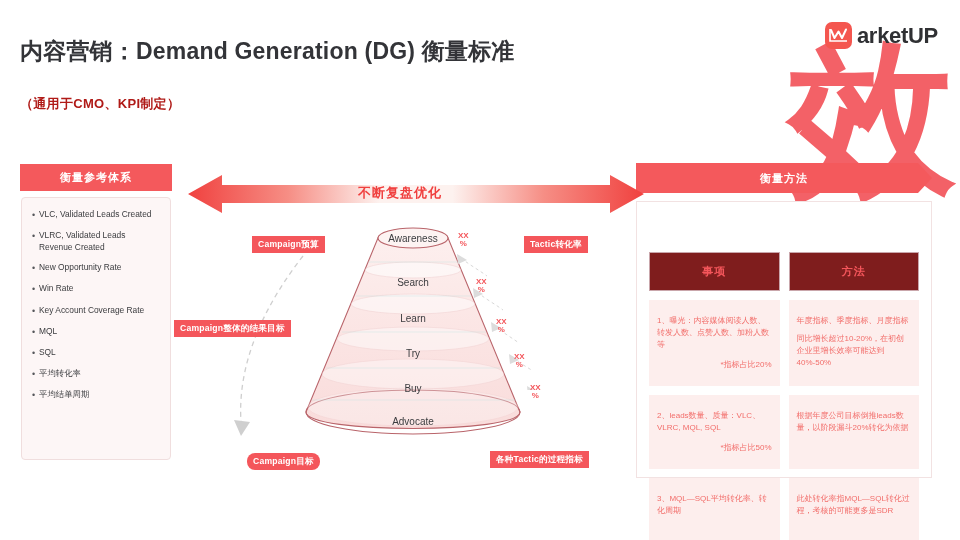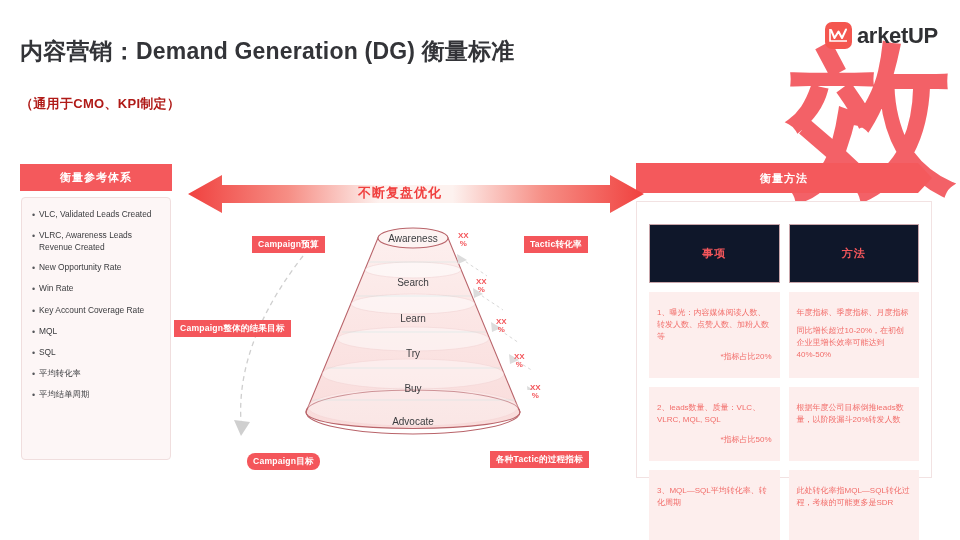--- a/index.html
+++ b/index.html
@@ -160,26 +160,27 @@
   }
   .trow { display: flex; gap: 9px; }
   .tcell {
     flex: 1;
     font-size: 8px;
     line-height: 1.5;
     color: #f26e6b;
   }
   .thead {
     border: 1px solid #c9a6ab;
-    background: #0f172a;
+    background: #7f1d1d;
     text-align: center;
-    padding: 20px 0;
+    padding: 10px 0;
     font-size: 11px; font-weight: 700;
     color: #f4565b;
     letter-spacing: 1px;
+    margin-top: 28px;
   }
   .tbody {
     background: #fdeeed;
     padding: 15px 8px;
     min-height: 72px;
   }
   .tbody p { margin-bottom: 6px; }
   .tbody p:last-child { margin-bottom: 0; }
   .tbody .note { text-align: right; margin-top: 8px; }
 </style>
@@ -223,21 +224,21 @@
     <div class="arrow-label">不断复盘优化</div>
   </div>
 
   <div id="left-panel">
     <div class="metric-item">
       <span class="dot">•</span>
       <span class="mtext">VLC, Validated Leads Created</span>
     </div>
     <div class="metric-item">
       <span class="dot">•</span>
-      <span class="mtext">VLRC, Awareness Leads Revenue Created</span>
+      <span class="mtext">VLRC, Validated Leads Revenue Created</span>
     </div>
     <div class="metric-item">
       <span class="dot">•</span>
       <span class="mtext">New Opportunity Rate</span>
     </div>
     <div class="metric-item">
       <span class="dot">•</span>
       <span class="mtext">Win Rate</span>
     </div>
     <div class="metric-item">
@@ -367,21 +368,21 @@
           <p>同比增长超过10-20%，在初创企业里增长效率可能达到40%-50%</p>
         </div>
       </div>
 
       <div class="trow">
         <div class="tcell tbody">
           <p>2、leads数量、质量：VLC、 VLRC, MQL, SQL</p>
           <p class="note">*指标占比50%</p>
         </div>
         <div class="tcell tbody">
-          <p>根据年度公司目标倒推leads数量，以阶段漏斗20%转发人数</p>
+          <p>根据年度公司目标倒推leads数量，以阶段漏斗20%转化为依据</p>
         </div>
       </div>
 
       <div class="trow">
         <div class="tcell tbody">
           <p>3、MQL—SQL平均转化率、转化周期</p>
         </div>
         <div class="tcell tbody">
           <p>此处转化率指MQL—SQL转化过程，考核的可能更多是SDR</p>
         </div>

